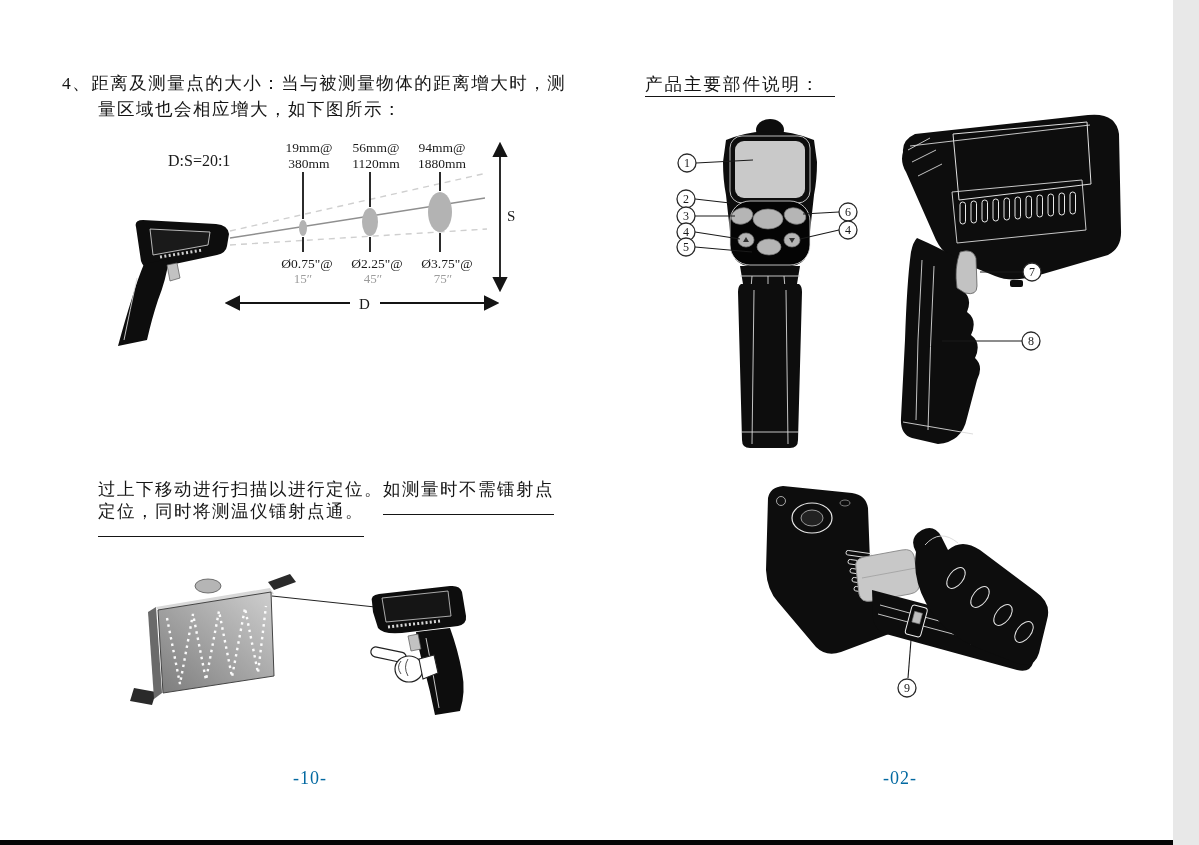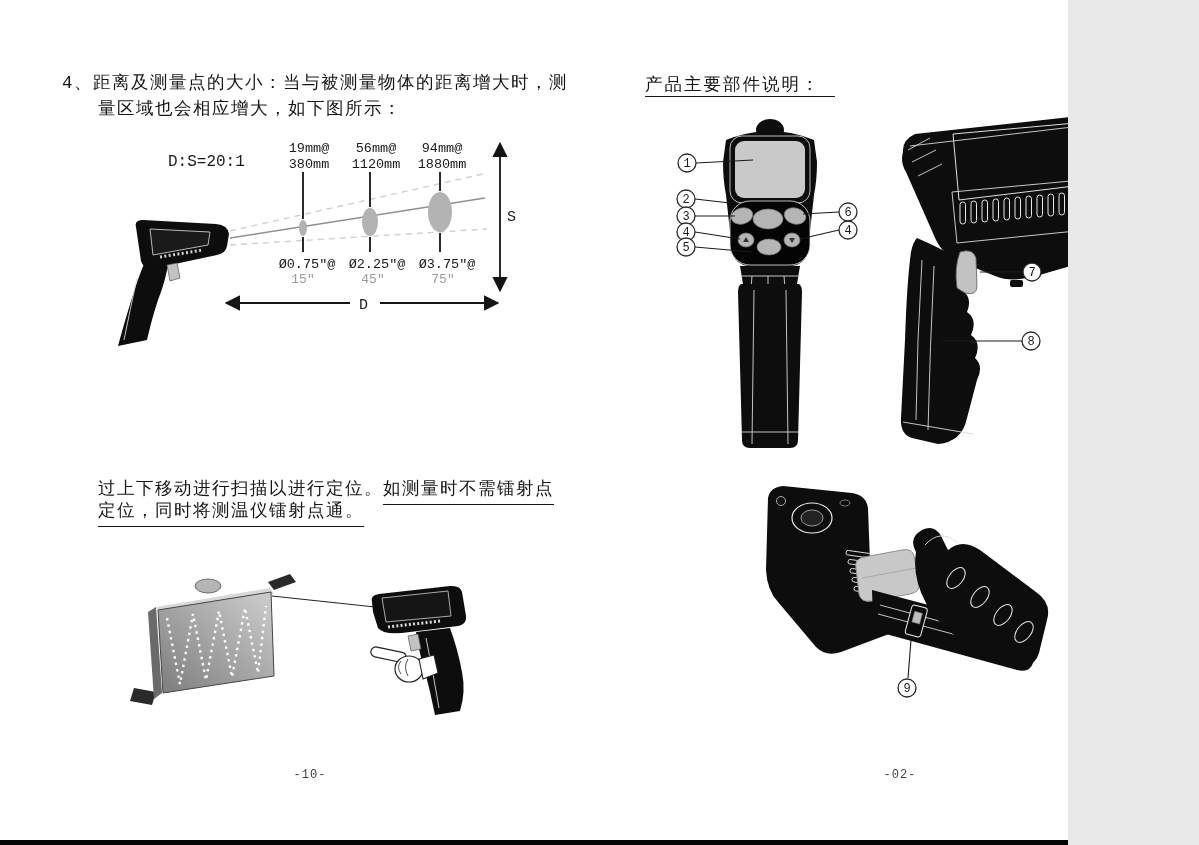--- a/index.html
+++ b/index.html
@@ -1,22 +1,22 @@
 <!DOCTYPE html>
 <html><head>
 <meta charset="utf-8">
 <style>
   html,body{margin:0;padding:0;background:#e8e8e8;}
-  #page{position:relative;width:1068px;height:845px;background:#ffffff;overflow:hidden;
-        font-family:Liberation Mono, monospace;color:#111;}
+  #page{position:relative;width:1173px;height:845px;background:#ffffff;overflow:hidden;
+        font-family:Liberation Serif, serif;color:#111;}
   .cjk{position:absolute;font-size:17.5px;line-height:26px;letter-spacing:1.5px;color:#151515;white-space:nowrap;}
   .cjk .cont{display:block;padding-left:36px;}
   .tight{line-height:22px;}
-  .ul{border-bottom:1.6px solid #151515;padding-bottom:5px;margin-top:40px;}
-  .pagenum{position:absolute;font-size:12px;letter-spacing:1px;color:#404040;}
+  .ul{border-bottom:1.6px solid #151515;padding-bottom:15px;margin-top:40px;}
+  .pagenum{position:absolute;font-size:18px;letter-spacing:1px;color:#0369a1;}
   #rtitle{position:absolute;left:645px;top:72px;font-size:17.5px;letter-spacing:2px;
           border-bottom:1.6px solid #151515;padding:0 14px 0 0;color:#151515;white-space:nowrap;}
   svg{position:absolute;}
   .blk{fill:#0d0d0d;}
   .wline{stroke:#d8d8d8;stroke-width:0.9;fill:none;}
   .callout-line{stroke:#1a1a1a;stroke-width:1.1;}
   .callout-circle{fill:#ffffff;stroke:#2a2a2a;stroke-width:1.3;}
   .callout-num{font-size:12px;fill:#1a1a1a;text-anchor:middle;}
   .dlabel{font-size:13.5px;fill:#1a1a1a;text-anchor:middle;}
   .dgray{font-size:13px;fill:#9c9c9c;text-anchor:middle;}

